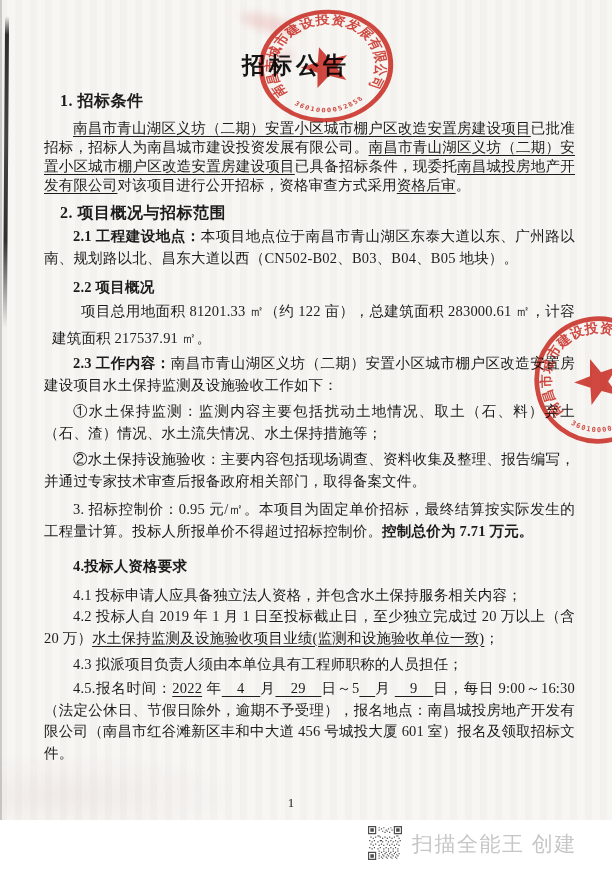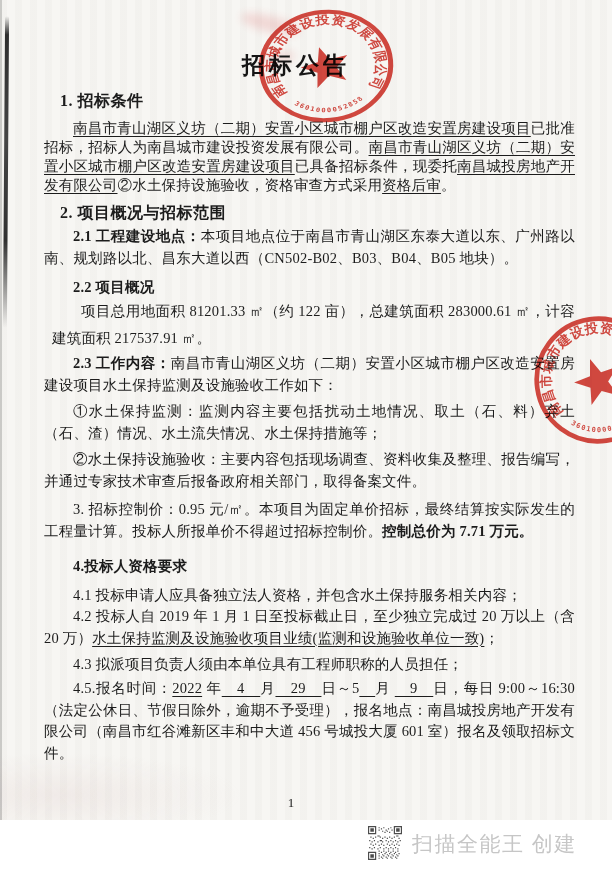--- a/index.html
+++ b/index.html
@@ -94,21 +94,21 @@
   <div id="paper">
     <div class="edge-faint"></div>
     <div class="edge-line"></div>
     <div class="smudge smudge-a"></div>
     <div class="smudge smudge-b"></div>
 
     <div class="doc-title">招标公告</div>
 
     <div id="doc-body">
         <div class="blk h1"><span>1. 招标条件</span></div>
-        <div class="blk tight"><span class="ul">南昌市青山湖区义坊（二期）安置小区城市棚户区改造安置房建设项目</span><span>已批准招标，招标人为南昌城市建设投资发展有限公司。</span><span class="ul">南昌市青山湖区义坊（二期）安置小区城市棚户区改造安置房建设项目</span><span>已具备招标条件，现委托</span><span class="ul">南昌城投房地产开发有限公司</span><span>②水土保持设施验收，资格审查方式采用</span><span class="ul">资格后审</span><span>。</span></div>
+        <div class="blk tight"><span class="ul">南昌市青山湖区义坊（二期）安置小区城市棚户区改造安置房建设项目</span><span>已批准招标，招标人为南昌城市建设投资发展有限公司。</span><span class="ul">南昌市青山湖区义坊（二期）安置小区城市棚户区改造安置房建设项目</span><span>已具备招标条件，现委托</span><span class="ul">南昌城投房地产开发有限公司</span><span>对该项目进行公开招标，资格审查方式采用</span><span class="ul">资格后审</span><span>。</span></div>
         <div class="blk h1"><span>2. 项目概况与招标范围</span></div>
         <div class="blk p"><span class="bold">2.1 工程建设地点：</span><span>本项目地点位于南昌市青山湖区东泰大道以东、广州路以南、规划路以北、昌东大道以西（CN502-B02、B03、B04、B05 地块）。</span></div>
         <div class="blk p"><span class="bold">2.2 项目概况</span></div>
         <div class="blk wide"><span>项目总用地面积 81201.33 ㎡（约 122 亩），总建筑面积 283000.61 ㎡，计容建筑面积 217537.91 ㎡。</span></div>
         <div class="blk p"><span class="bold">2.3 工作内容：</span><span>南昌市青山湖区义坊（二期）安置小区城市棚户区改造安置房建设项目水土保持监测及设施验收工作如下：</span></div>
         <div class="blk p"><span>①水土保持监测：监测内容主要包括扰动土地情况、取土（石、料）弃土（石、渣）情况、水土流失情况、水土保持措施等；</span></div>
         <div class="blk p"><span>②水土保持设施验收：主要内容包括现场调查、资料收集及整理、报告编写，并通过专家技术审查后报备政府相关部门，取得备案文件。</span></div>
         <div class="blk p"><span>3. 招标控制价：0.95 元/㎡。本项目为固定单价招标，最终结算按实际发生的工程量计算。投标人所报单价不得超过招标控制价。</span><span class="bold">控制总价为 7.71 万元。</span></div>
         <div class="blk p"><span class="bold">4.投标人资格要求</span></div>
         <div class="blk p"><span>4.1 投标申请人应具备独立法人资格，并包含水土保持服务相关内容；</span></div>

